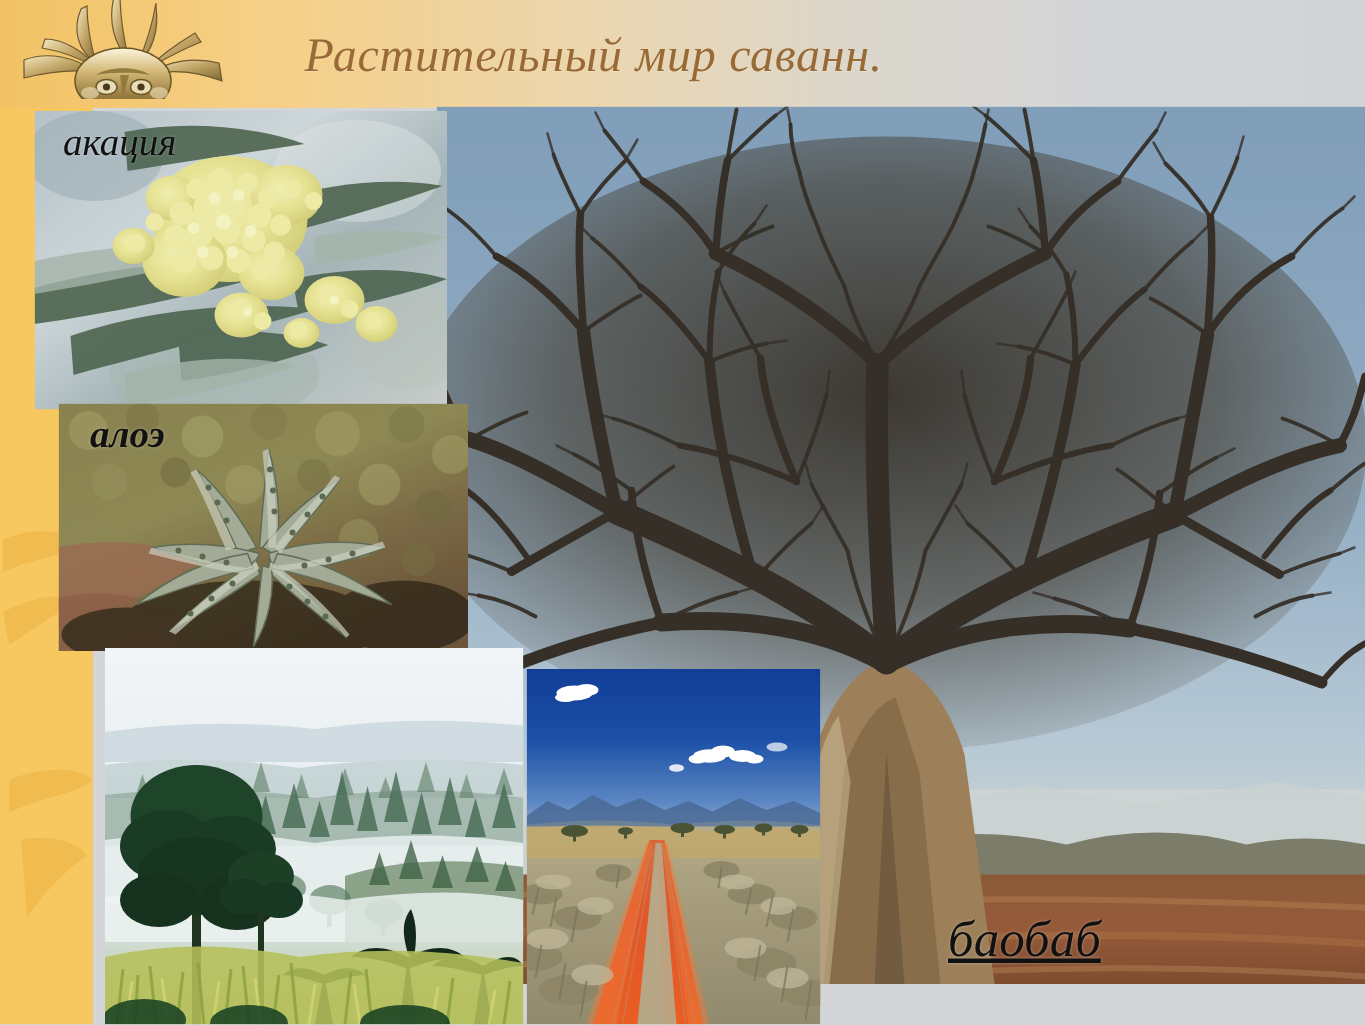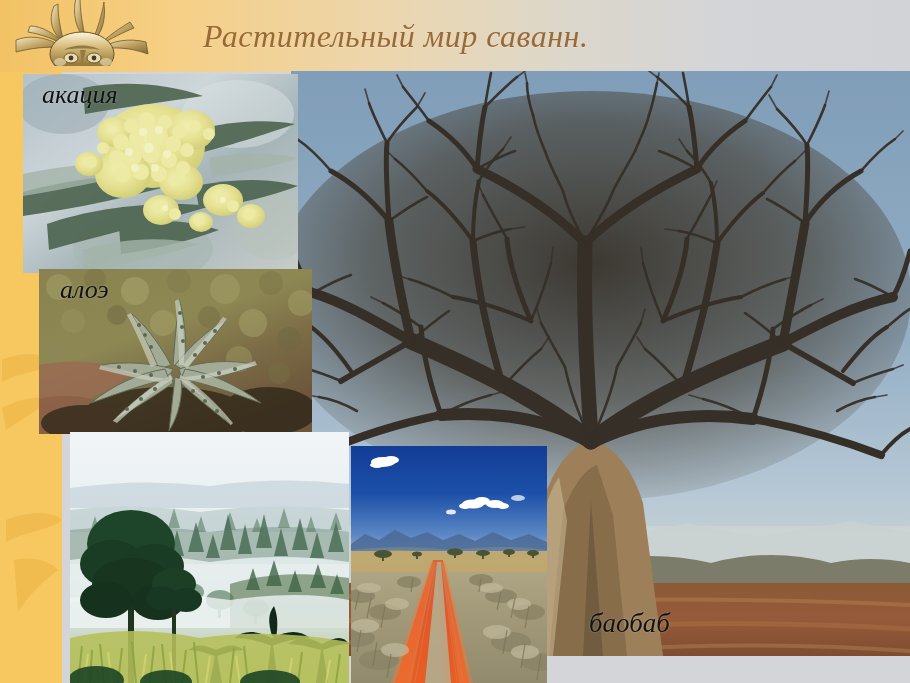--- a/index.html
+++ b/index.html
@@ -59,21 +59,21 @@
   #img-road   { left:351px; top:446px; width:196px; height:237px; z-index:6; }
 
   .caption {
     position:absolute;
     font-size:26px; font-style:italic; color:#111;
     white-space:nowrap; z-index:20;
     text-shadow:0 0 2px rgba(255,255,255,.35);
   }
   #cap-acacia { left:42px; top:80px; }
   #cap-aloe   { left:60px; top:275px; }
-  #cap-baobab { left:589px; top:608px; font-size:27px; }
+  #cap-baobab { left:632px; top:608px; font-size:34px;text-decoration:underline; }
 
   
   .bottom-strip {
     position:absolute; left:291px; top:656px; width:619px; height:27px;
     background:#d4d5d8; z-index:3;
   }
   svg { display:block; }
 </style>
 </head>
 <body>
@@ -470,21 +470,21 @@
           <circle cx="88" cy="140" r="2"></circle>
             <circle cx="102" cy="130" r="2"></circle>
             <circle cx="116" cy="120" r="2"></circle>
           <circle cx="178" cy="142" r="2"></circle>
             <circle cx="166" cy="132" r="2"></circle>
             <circle cx="154" cy="122" r="2"></circle>
         </g>
       </g>
       <rect width="273" height="165" fill="#7e7550" opacity="0.1"></rect>
     </svg>
-    <div class="caption" id="cap-aloe" style="position:absolute;left:21px;top:6px;">алоэ</div>
+    <div class="caption" id="cap-aloe" style="position:absolute;left:21px;top:6px;font-weight:bold;">алоэ</div>
   </div>
 
   <div class="photo" id="img-landscape">
     <svg width="279" height="251" viewBox="0 0 279 251" preserveAspectRatio="none">
       <defs>
         <linearGradient id="lsky" x1="0" y1="0" x2="0" y2="1">
           <stop offset="0" stop-color="#f2f5f8"></stop>
           <stop offset="0.32" stop-color="#e9eff2"></stop>
           <stop offset="0.55" stop-color="#dbe6e4"></stop>
           <stop offset="0.78" stop-color="#cfdcd2"></stop>

